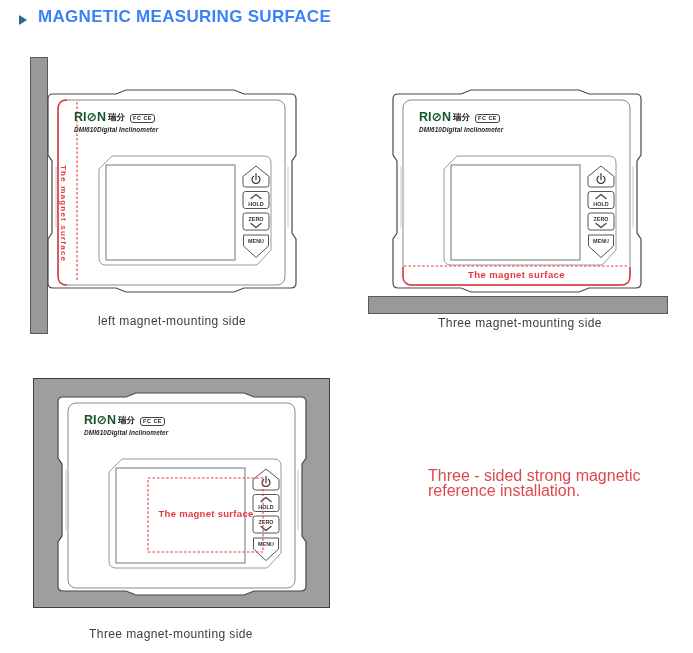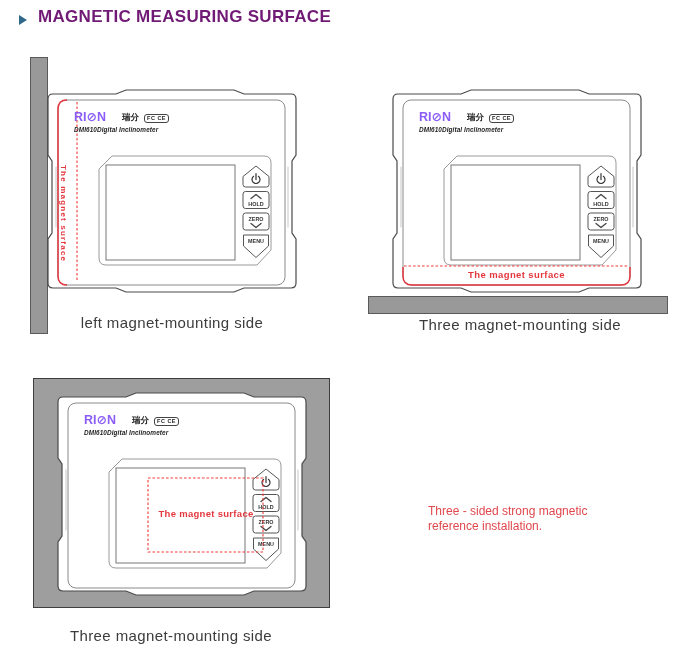--- a/index.html
+++ b/index.html
@@ -9,21 +9,21 @@
   }
   .abs{position:absolute;}
 
   
   .title-bullet{
     position:absolute;left:19px;top:15px;width:0;height:0;
     border-left:8px solid #30688a;border-top:5px solid transparent;border-bottom:5px solid transparent;
   }
   .page-title{
     position:absolute;left:38px;top:7px;font-size:17px;font-weight:bold;
-    color:#701a75;letter-spacing:.3px;white-space:nowrap;
+    color:#3b82f6;letter-spacing:.3px;white-space:nowrap;
   }
 
   
   .gray-bar{background:#999;border:1px solid #5a5a5a;box-sizing:border-box;}
   .wall-bar{left:30px;top:57px;width:18px;height:277px;}
   .floor-bar{left:368px;top:296px;width:300px;height:18px;}
   .rear-plate{left:33px;top:378px;width:297px;height:230px;background:#9e9e9e;border:1.5px solid #3f3f3f;box-sizing:border-box;}
 
   
   .device{position:absolute;width:250px;height:205px;}
@@ -36,45 +36,45 @@
   .btn{fill:#fff;stroke:#555;stroke-width:1;}
   .glyph{fill:none;stroke:#333;stroke-width:1.2;stroke-linecap:round;}
   .chev{fill:none;stroke:#444;stroke-width:1.3;stroke-linecap:round;stroke-linejoin:round;}
   .btn-label{font-family:"Liberation Sans","DejaVu Sans",sans-serif;font-size:5.4px;font-weight:bold;fill:#333;}
   .red-edge{fill:none;stroke:#e4383f;stroke-width:1.5;}
   .red-dash{fill:none;stroke:#f23a3a;stroke-width:1.1;stroke-dasharray:2.6 1.9;}
 
   
   .logo{position:absolute;left:27px;top:22px;width:150px;line-height:1;}
   .logo-row{display:flex;align-items:flex-start;height:13px;}
-  .brand{font-size:12.5px;font-weight:bold;color:#8b5cf6;letter-spacing:0;}
-  .brand-cjk{font-size:8.5px;font-weight:bold;color:#1a1a1a;margin-left:16px;margin-top:2px;}
+  .brand{font-size:12.5px;font-weight:bold;color:#14532d;letter-spacing:0;}
+  .brand-cjk{font-size:8.5px;font-weight:bold;color:#1a1a1a;margin-left:2px;margin-top:2px;}
   .cert{
     font-size:5.5px;font-weight:bold;color:#222;border:1px solid #444;border-radius:3px;
     padding:1px 2px;margin-left:5px;margin-top:2.5px;letter-spacing:.5px;white-space:nowrap;
   }
   .model{font-size:6.4px;font-weight:bold;font-style:italic;color:#1d1d1d;margin-top:2.5px;letter-spacing:.1px;white-space:nowrap;}
 
   
   .magnet-label{color:#e4383f;font-weight:bold;}
   .magnet-v{
     position:absolute;left:10px;top:56px;height:138px;width:12px;
     writing-mode:vertical-rl;display:flex;align-items:center;justify-content:center;
     font-size:8px;letter-spacing:1.2px;white-space:nowrap;
   }
   .magnet-h{position:absolute;left:11px;top:180px;width:227px;text-align:center;font-size:9.5px;letter-spacing:.4px;}
   .magnet-r{position:absolute;left:92px;top:116px;width:114px;text-align:center;font-size:9.5px;letter-spacing:.3px;}
 
   
   .caption{
-    position:absolute;transform:translateX(-50%);font-size:15px;color:#3c3c3c;
+    position:absolute;transform:translateX(-50%);font-size:12px;color:#3c3c3c;
     letter-spacing:.4px;white-space:nowrap;text-align:right;
   }
   .note{
-    position:absolute;left:428px;top:504px;font-size:12px;line-height:15px;
+    position:absolute;left:428px;top:468px;font-size:16px;line-height:15px;
     color:#e0474c;white-space:pre-line;
   }
 </style>
 </head>
 <body>
 
 <div class="title-bullet"></div>
 <div class="page-title">MAGNETIC MEASURING SURFACE</div>
 
 <div class="abs gray-bar wall-bar"></div>

